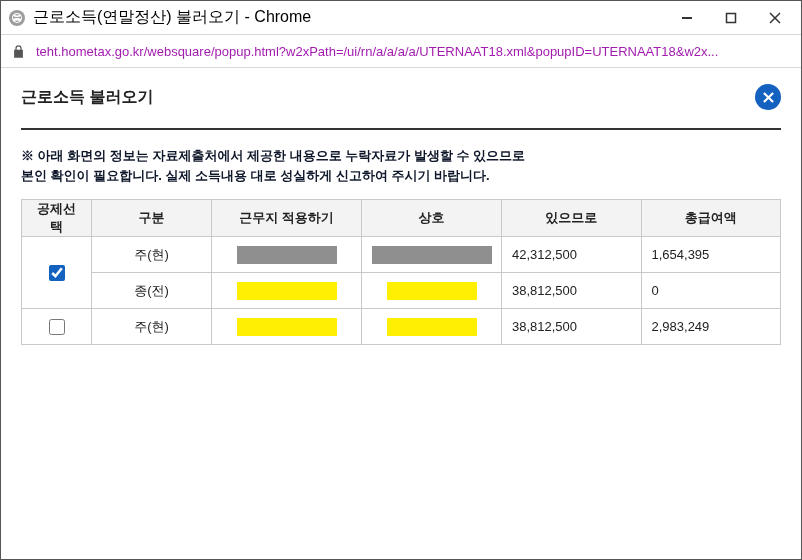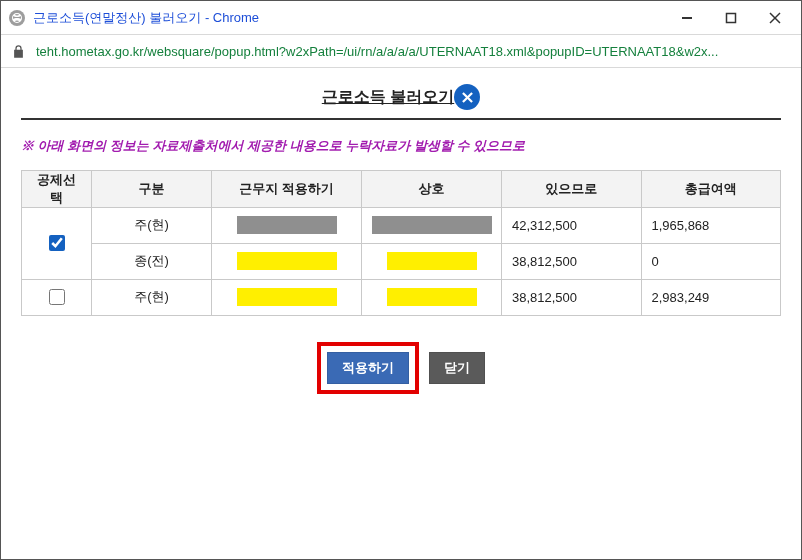--- a/index.html
+++ b/index.html
@@ -23,64 +23,63 @@
     padding: 0 4px 0 8px;
     background: #fff;
     border-bottom: 1px solid #d9d9d9;
   }
   .titlebar-left { display: flex; align-items: center; gap: 8px; }
   .title-icon {
     width: 16px; height: 16px; border-radius: 50%;
     background: #9d9d9d; display:flex; align-items:center; justify-content:center;
   }
   .title-icon svg { width:12px; height:12px; fill:#fff; }
-  .title-text { color:#1d4ed8; font-size:13px; }
+  .title-text { color:#000000; font-size:16px; }
   .titlebar-right { display:flex; }
   .tbtn {
     width: 44px; height: 30px;
     display:flex; align-items:center; justify-content:center;
     font-size:16px; color:#444; cursor:default;
   }
   .tbtn svg { width:12px; height:12px; stroke:#333; stroke-width:1.5; fill:none; }
   .tbtn.min svg { stroke-width:2; }
 
   
   .urlbar {
     height: 33px;
     display:flex; align-items:center; gap:10px;
     padding: 0 10px;
     border-bottom: 1px solid #d9d9d9;
     background:#fff;
     color:#333;
   }
   .lock-icon { width:15px; height:15px; }
   .lock-icon svg { width:15px; height:15px; fill:#555; }
-  .url-text { font-size:13px; color:#15803d; white-space:nowrap; overflow:hidden; text-overflow:ellipsis; flex:1; }
+  .url-text { font-size:13px; color:#a21caf; white-space:nowrap; overflow:hidden; text-overflow:ellipsis; flex:1; }
 
   
   .page {
     padding: 16px 20px 20px 20px;
   }
   .page-header {
-    display:flex; align-items:center; justify-content:center;
-    padding-bottom: 8px;
+    display:flex; align-items:center; justify-content:space-between;
+    padding-bottom: 18px;
     border-bottom: 2px solid #333;
     margin-bottom: 16px;
-    text-decoration: underline;
   }
   .page-title { font-size:16px; font-weight:bold; color:#222; }
   .close-btn {
     width:26px; height:26px; border-radius:50%;
     background:#1461c0;
     display:flex; align-items:center; justify-content:center;
     cursor:pointer;
   }
   .close-btn svg { width:11px; height:11px; stroke:#fff; stroke-width:2.4; fill:none; }
 
-  .notice { color:#a21caf; font-weight:bold; font-size:13px; line-height:1.5; margin-bottom:14px;font-style:italic; }
+  .notice { color:#0f172a; font-weight:bold; font-size:13px; line-height:1.5; margin-bottom:14px; }
 
   
   table.data {
     width:100%;
     border-collapse:collapse;
     table-layout:fixed;
   }
   table.data th, table.data td {
     border:1px solid #c9c9c9;
     height:36px;
@@ -181,20 +180,21 @@
     <div class="close-btn">
       <svg viewBox="0 0 12 12">
           <line x1="1" y1="1" x2="11" y2="11"></line>
           <line x1="11" y1="1" x2="1" y2="11"></line>
         </svg>
     </div>
   </div>
 
   <div class="notice">
     <span>※ 아래 화면의 정보는 자료제출처에서 제공한 내용으로 누락자료가 발생할 수 있으므로</span><br>
+    <span>본인 확인이 필요합니다. 실제 소득내용 대로 성실하게 신고하여 주시기 바랍니다.</span>
   </div>
 
   <table class="data">
     <colgroup>
       <col class="col-check">
         <col class="col-type">
         <col class="col-biz">
         <col class="col-name">
         <col>
         <col>
@@ -215,21 +215,21 @@
           <input type="checkbox" checked="" style="">
         </td>
         <td class="col-type">주(현)</td>
         <td class="col-biz" style="text-align:center">
           <span class="rect gray w-biz-gray"></span>
         </td>
         <td class="col-name" style="text-align:center">
           <span class="rect gray w-name-gray"></span>
         </td>
         <td class="col-pay">42,312,500</td>
-        <td class="col-tax">1,965,868</td>
+        <td class="col-tax">1,654,395</td>
       </tr>
       <tr>
         <td class="col-type">종(전)</td>
         <td class="col-biz" style="text-align:center">
           <span class="rect yellow w-biz-yel"></span>
         </td>
         <td class="col-name" style="text-align:center">
           <span class="rect yellow w-name-yel"></span>
         </td>
         <td class="col-pay">38,812,500</td>
@@ -245,23 +245,15 @@
         </td>
         <td class="col-name" style="text-align:center">
           <span class="rect yellow w-name-yel"></span>
         </td>
         <td class="col-pay">38,812,500</td>
         <td class="col-tax">2,983,249</td>
       </tr>
     </tbody>
   </table>
 
-  <div class="buttons">
-    <div class="apply-wrap">
-      <div class="btn btn-apply">적용하기</div>
-    </div>
-    <div class="close-wrap">
-      <div class="btn btn-close">닫기</div>
-    </div>
-  </div>
 
 
 </div>
 
 </body></html>

